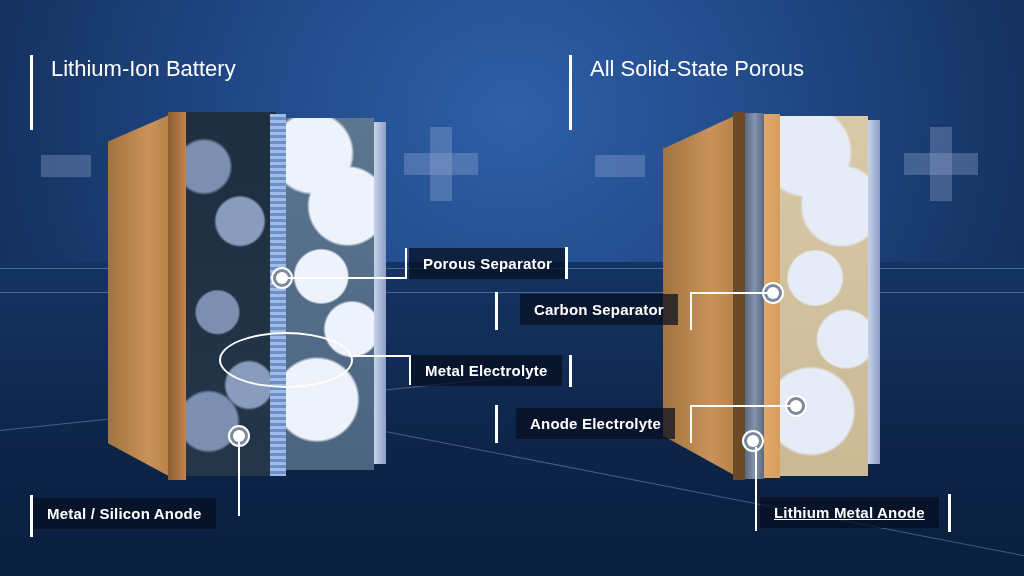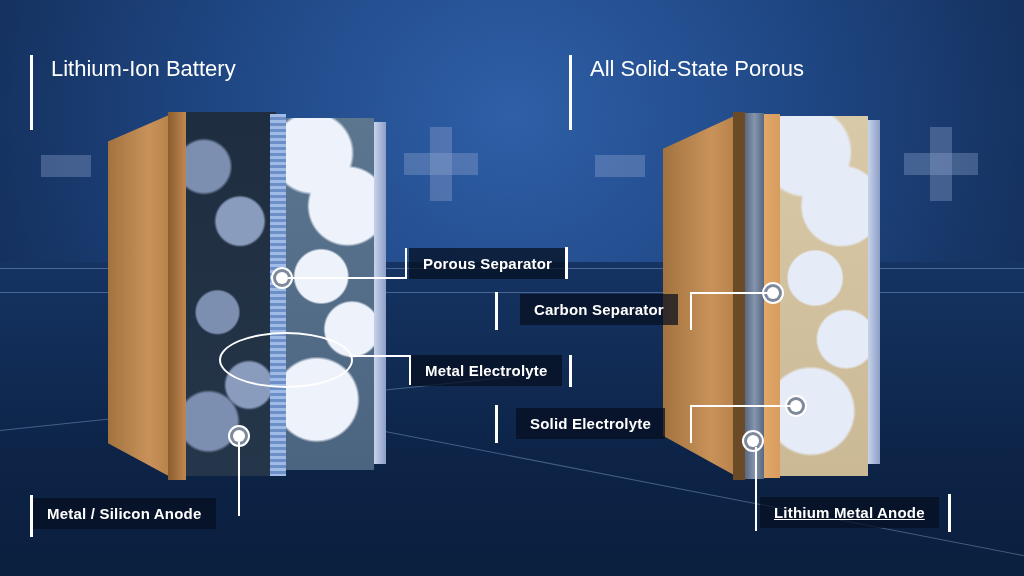--- a/index.html
+++ b/index.html
@@ -102,18 +102,18 @@
 <div class="dot" style="left:767px;top:287px;"></div>
 <div class="wire" style="left:690px;top:292px;width:78px;height:2px;"></div>
 <div class="wire" style="left:690px;top:292px;width:2px;height:38px;"></div>
 <div class="vbar" style="left:495px;top:292px;height:38px;"></div>
 <div class="label" style="left:520px;top:294px;">Carbon Separator</div>
 
 <div class="dot" style="left:790px;top:400px;"></div>
 <div class="wire" style="left:690px;top:405px;width:100px;height:2px;"></div>
 <div class="wire" style="left:690px;top:405px;width:2px;height:38px;"></div>
 <div class="vbar" style="left:495px;top:405px;height:38px;"></div>
-<div class="label" style="left:516px;top:408px;">Solid Electrolyte</div>
+<div class="label" style="left:516px;top:408px;">Anode Electrolyte</div>
 
 <div class="dot" style="left:747px;top:435px;"></div>
 <div class="wire" style="left:755px;top:447px;width:2px;height:84px;"></div>
 <div class="label" style="left:760px;top:497px;text-decoration:underline;">Lithium Metal Anode</div>
 <div class="vbar" style="left:948px;top:494px;height:38px;"></div>
 
 </body></html>

